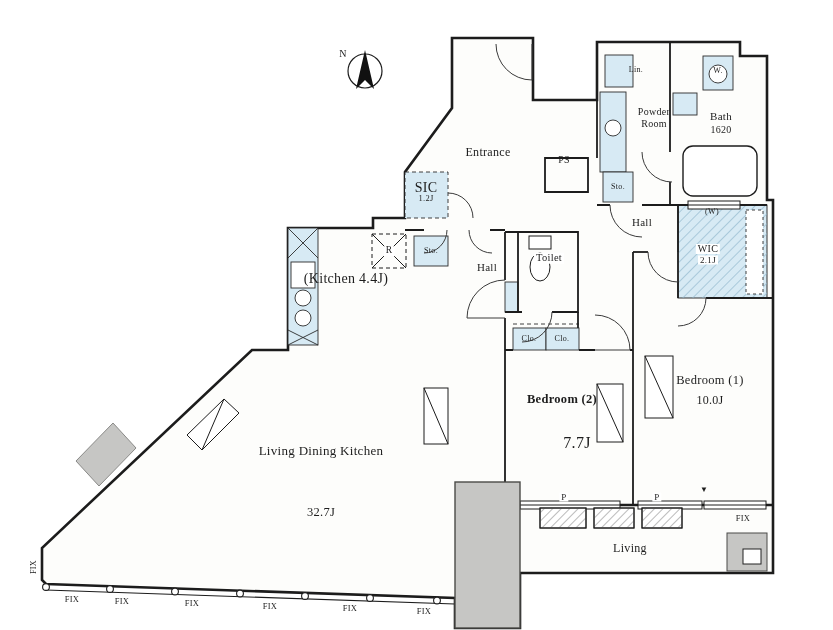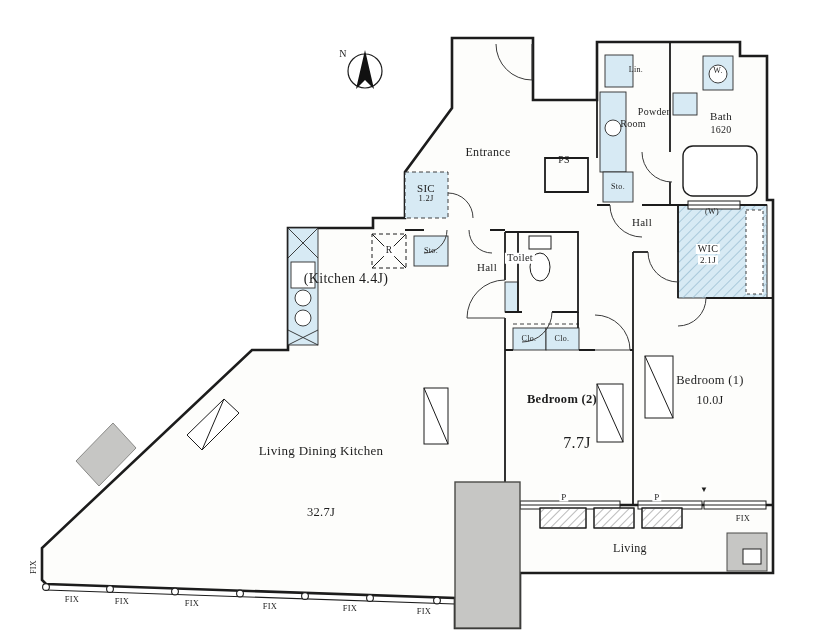--- a/index.html
+++ b/index.html
@@ -149,31 +149,31 @@
       <circle cx="365" cy="71" r="17" fill="none" stroke="#1c1c1c" stroke-width="1.2"></circle>
       <polygon points="365,50 356,89 365,80 374,89" fill="#111111"></polygon>
     </g>
   </svg>
 
   <div class="lbl" style="left:343px;top:54px;font-size:10px;">N</div>
 
   <div class="lbl" style="left:488px;top:152px;font-size:12px;">Entrance</div>
   <div class="lbl" style="left:564px;top:160px;font-size:10px;">PS</div>
   <div class="lbl" style="left:654px;top:112px;font-size:10px;">Powder</div>
-  <div class="lbl" style="left:633px;top:124px;font-size:10px;">Room</div>
+  <div class="lbl" style="left:654px;top:124px;font-size:10px;">Room</div>
   <div class="lbl" style="left:721px;top:116px;font-size:11px;">Bath</div>
   <div class="lbl" style="left:721px;top:130px;font-size:10px;">1620</div>
   <div class="lbl" style="left:619px;top:70px;font-size:8px;margin-left:17px;">Lin.</div>
   <div class="lbl" style="left:718px;top:71px;font-size:8px;">W.</div>
-  <div class="lbl" style="left:426px;top:188px;font-size:11px;text-align:center;">SIC</div>
+  <div class="lbl" style="left:426px;top:188px;font-size:14px;text-align:center;">SIC</div>
   <div class="lbl" style="left:426px;top:198px;font-size:8.5px;">1.2J</div>
   <div class="lbl" style="left:618px;top:187px;font-size:8px;">Sto.</div>
   <div class="lbl" style="left:642px;top:222px;font-size:11px;">Hall</div>
   <div class="lbl" style="left:487px;top:267px;font-size:11px;">Hall</div>
-  <div class="lbl bg" style="left:520px;top:258px;font-size:10.5px;text-align:right;">Toilet</div>
+  <div class="lbl bg" style="left:549px;top:258px;font-size:10.5px;text-align:right;">Toilet</div>
   <div class="lbl" style="left:712px;top:212px;font-size:8px;">(W)</div>
   <div class="lbl bg" style="left:708px;top:249px;font-size:10px;">WIC</div>
   <div class="lbl bg" style="left:708px;top:260px;font-size:9px;">2.1J</div>
   <div class="lbl" style="left:431px;top:251px;font-size:8px;">Sto.</div>
   <div class="lbl bg" style="left:389px;top:251px;font-size:9.5px;">R</div>
   <div class="lbl" style="left:346px;top:279px;font-size:14px;">(Kitchen 4.4J)</div>
   <div class="lbl" style="left:529px;top:339px;font-size:8px;">Clo.</div>
   <div class="lbl" style="left:562px;top:339px;font-size:8px;">Clo.</div>
   <div class="lbl" style="left:562px;top:399px;font-size:12.5px;font-weight:bold;">Bedroom (2)</div>
   <div class="lbl" style="left:562px;top:443px;font-size:16px;margin-left:15px;">7.7J</div>

